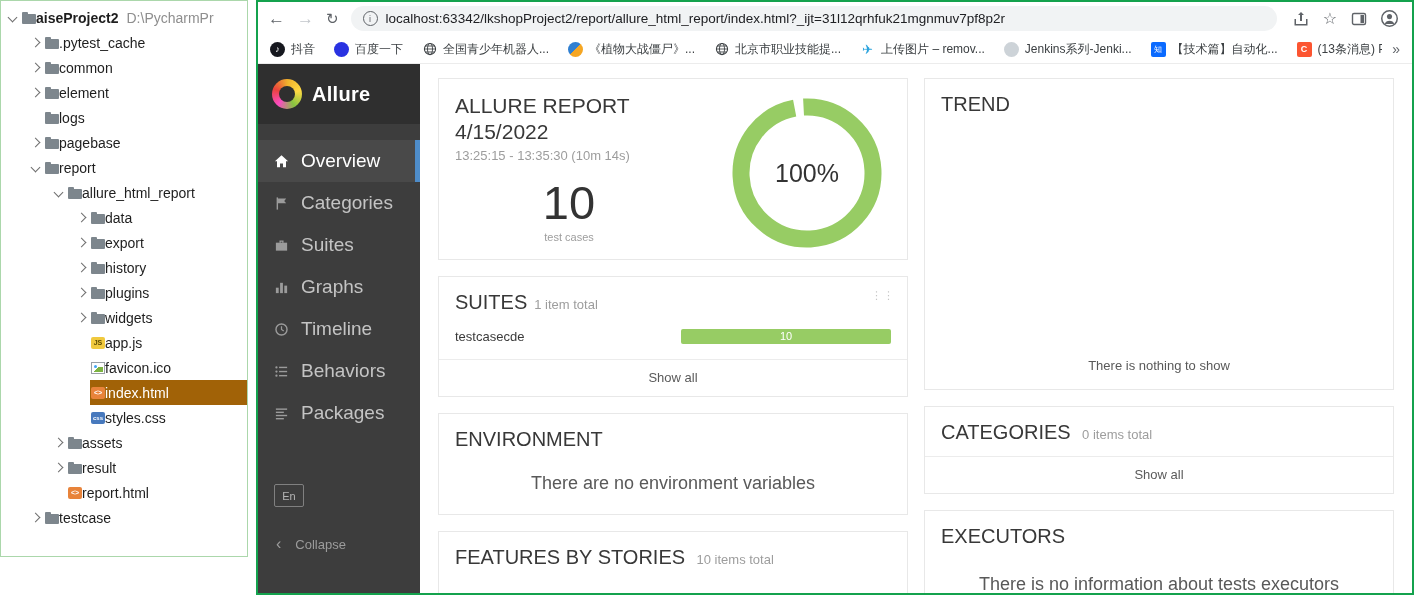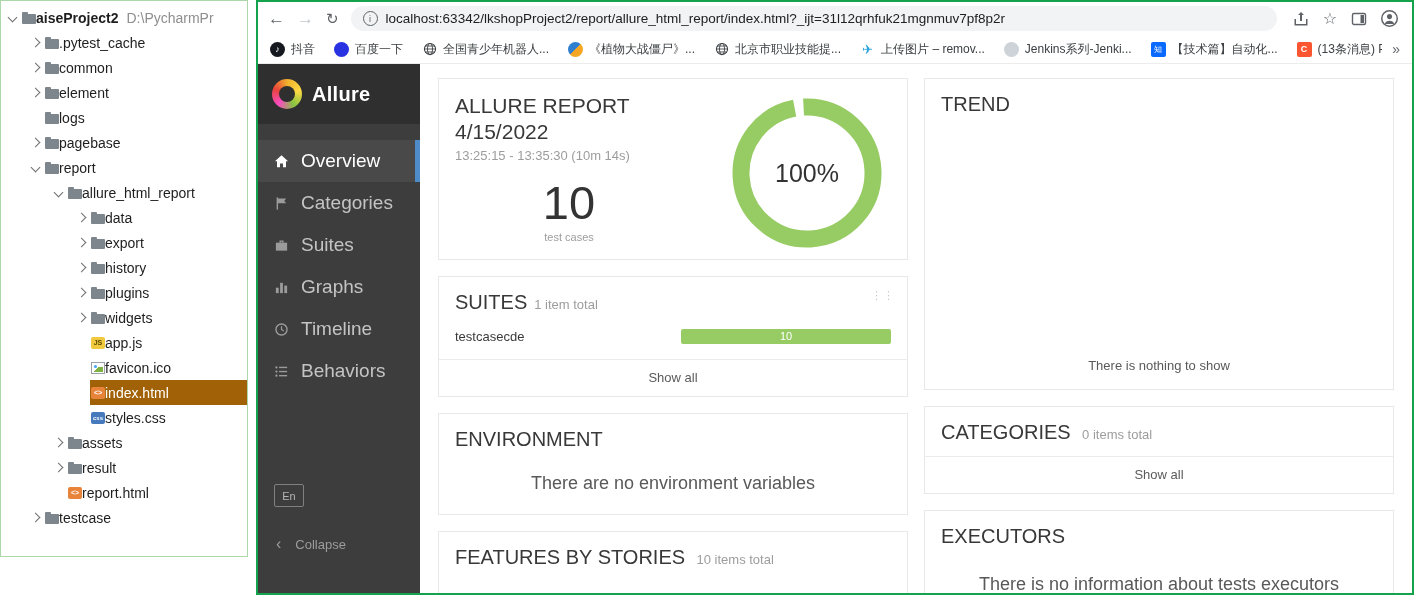--- a/index.html
+++ b/index.html
@@ -439,20 +439,31 @@
                 <circle cx="2.6" cy="3.6" r="1.2"></circle>
                 <rect x="5.4" y="2.9" width="8.6" height="1.5"></rect>
                 <circle cx="2.6" cy="8" r="1.2"></circle>
                 <rect x="5.4" y="7.3" width="8.6" height="1.5"></rect>
                 <circle cx="2.6" cy="12.4" r="1.2"></circle>
                 <rect x="5.4" y="11.7" width="8.6" height="1.5"></rect>
               </svg>
             </span>
             <span class="nav-label">Behaviors</span>
           </div>
+          <div class="nav-item">
+            <span class="nav-icon">
+              <svg width="15" height="15" viewBox="0 0 16 16" fill="currentColor">
+                <rect x="2" y="2.6" width="12" height="1.5"></rect>
+                <rect x="2" y="6" width="8.5" height="1.5"></rect>
+                <rect x="2" y="9.4" width="12" height="1.5"></rect>
+                <rect x="2" y="12.8" width="8.5" height="1.5"></rect>
+              </svg>
+            </span>
+            <span class="nav-label">Packages</span>
+          </div>
         </div>
       <div class="sidebar-spacer"></div>
       <div class="lang-btn">En</div>
       <div class="collapse-row">
         <span class="collapse-chevron">‹</span>
         <span>Collapse</span>
       </div>
     </div>
 
     <div class="content">

